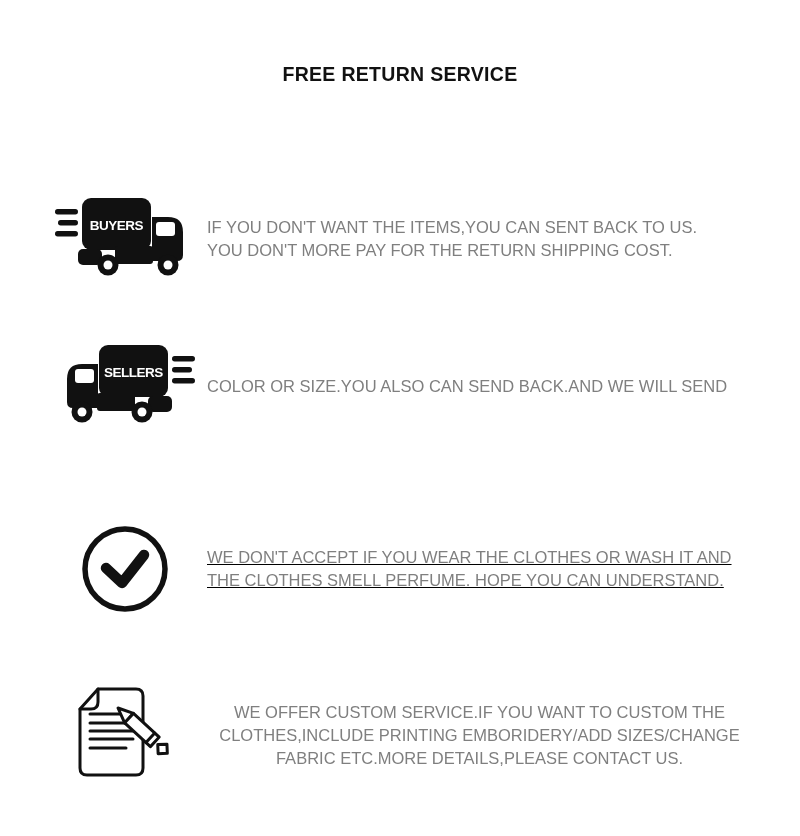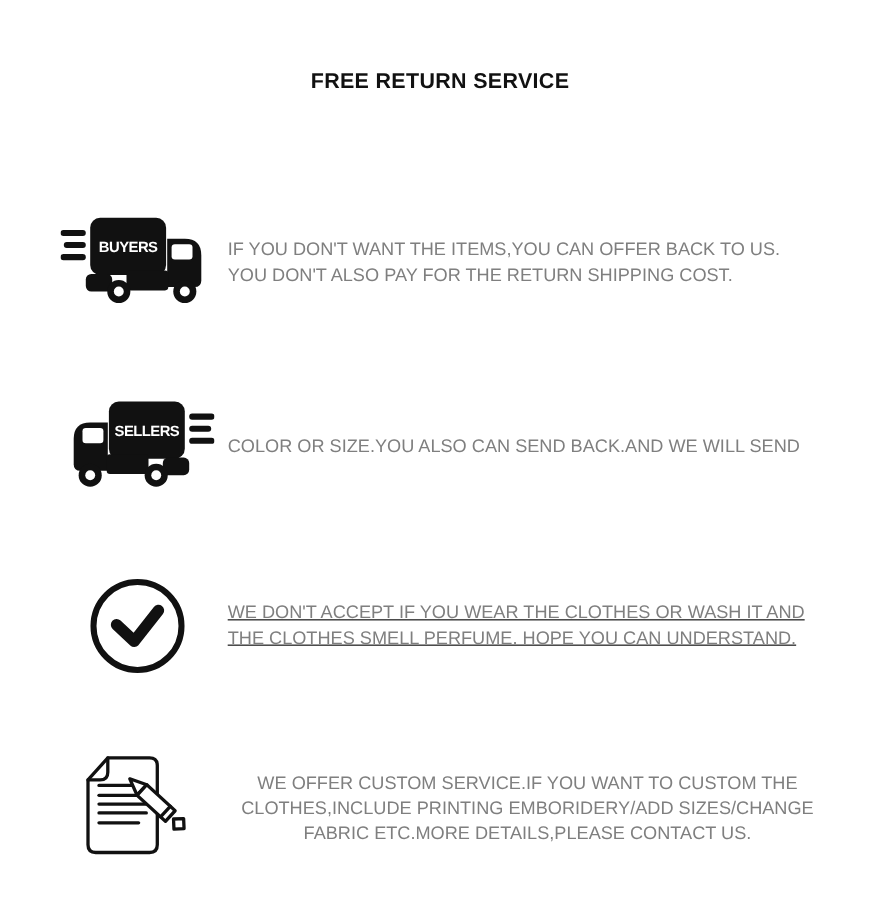--- a/index.html
+++ b/index.html
@@ -5,21 +5,21 @@
   html,body{margin:0;padding:0;}
   body{font-family:"Liberation Sans", sans-serif; background:#ffffff;}
   .page{position:relative; width:800px; height:836px; background:#ffffff; overflow:hidden;margin-top:27px;}
   .title{
     position:absolute; top:36px; left:0; right:0;
     text-align:center; font-size:19.5px; font-weight:bold; color:#111111;
     letter-spacing:0.3px;
   }
   .row{position:absolute; left:0; right:0; display:flex; align-items:center;}
   .row-1{top:164px; height:96px;}
-  .row-2{top:329px; height:100px;}
+  .row-2{top:309px; height:100px;}
   .row-3{top:496px; height:92px;text-decoration:underline;}
   .row-4{top:652px; height:112px;text-align:center;}
   .icon-cell{
     width:140px; margin-left:55px; flex:0 0 auto;
     display:flex; justify-content:center; align-items:center;
   }
   .text-cell{
     margin-left:12px; width:545px; flex:0 0 auto;
     font-size:16.5px; line-height:23px; color:#7f7f7f;
   }
@@ -47,22 +47,22 @@
         <rect x="60" y="52" width="38" height="18" rx="3"></rect>
         <rect x="23" y="55" width="24" height="16" rx="5"></rect>
         <circle cx="53" cy="71" r="10.5"></circle>
         <circle cx="53" cy="71" r="4.5" fill="#ffffff"></circle>
         <circle cx="113" cy="71" r="10.5"></circle>
         <circle cx="113" cy="71" r="4.5" fill="#ffffff"></circle>
         <text class="truck-label" x="61.5" y="35.5" text-anchor="middle">BUYERS</text>
       </svg>
     </div>
     <div class="text-cell">
-      <div>IF YOU DON'T WANT THE ITEMS,YOU CAN OFFER BACK TO US.</div>
-      <div>YOU DON'T ALSO PAY FOR THE RETURN SHIPPING COST.</div>
+      <div>IF YOU DON'T WANT THE ITEMS,YOU CAN SENT BACK TO US.</div>
+      <div>YOU DON'T MORE PAY FOR THE RETURN SHIPPING COST.</div>
     </div>
   </div>
 
   <div class="row row-2">
     <div class="icon-cell">
       <svg width="140" height="90" viewBox="0 0 140 90" fill="#111111">
         <g transform="translate(140,0) scale(-1 1)">
           <rect x="0" y="15" width="23" height="5.5" rx="2.7"></rect>
           <rect x="3" y="26" width="20" height="5.5" rx="2.7"></rect>
           <rect x="0" y="37" width="23" height="5.5" rx="2.7"></rect>

